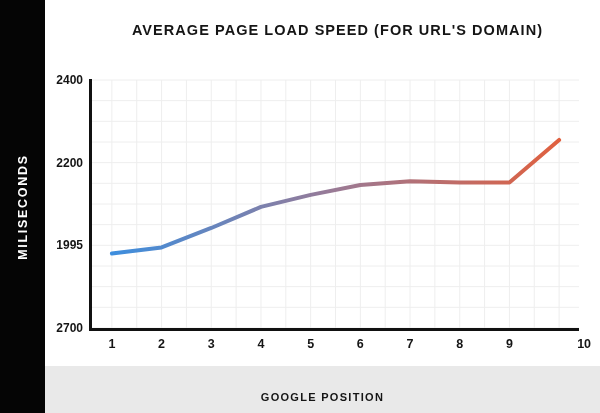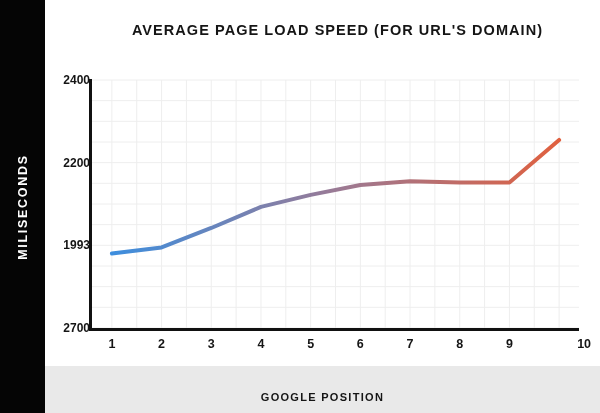--- a/index.html
+++ b/index.html
@@ -105,21 +105,21 @@
     top: 248px;
     width: 490px;
     height: 3px;
     background: #111111;
   }
 
   
   .ytick {
     position: absolute;
     right: 100%;
-    margin-right: 2px;
+    margin-right: 9px;
     transform: translateY(-50%);
     font-size: 12px;
     font-weight: bold;
     color: #151515;
     white-space: nowrap;
     font-family: "Liberation Sans", sans-serif;
   }
   .xtick {
     position: absolute;
     top: 100%;
@@ -217,21 +217,21 @@
         </defs>
         <polyline id="series-path" fill="none" stroke="url(#lineGrad)" stroke-width="4" stroke-linecap="round" stroke-linejoin="round" points="19.88,173.60 69.57,167.40 119.27,147.97 168.96,126.89 218.65,114.91 268.35,104.99 318.04,101.27 367.73,102.51 417.43,102.51 467.12,59.93"></polyline>
       </svg>
 
       <div id="y-spine"></div>
       <div id="x-spine"></div>
 
       <div id="ytick-host">
           <div class="ytick" style="top: 0px;">2400</div>
           <div class="ytick" style="top: 82.6667px;">2200</div>
-          <div class="ytick" style="top: 165.333px;">1993</div>
+          <div class="ytick" style="top: 165.333px;">1995</div>
           <div class="ytick" style="top: 248px;">2700</div>
         </div>
       <div id="xtick-host">
           <div class="xtick" style="left: 19.8776px;">1</div>
           <div class="xtick" style="left: 69.5714px;">2</div>
           <div class="xtick" style="left: 119.265px;">3</div>
           <div class="xtick" style="left: 168.959px;">4</div>
           <div class="xtick" style="left: 218.653px;">5</div>
           <div class="xtick" style="left: 268.347px;">6</div>
           <div class="xtick" style="left: 318.041px;">7</div>

